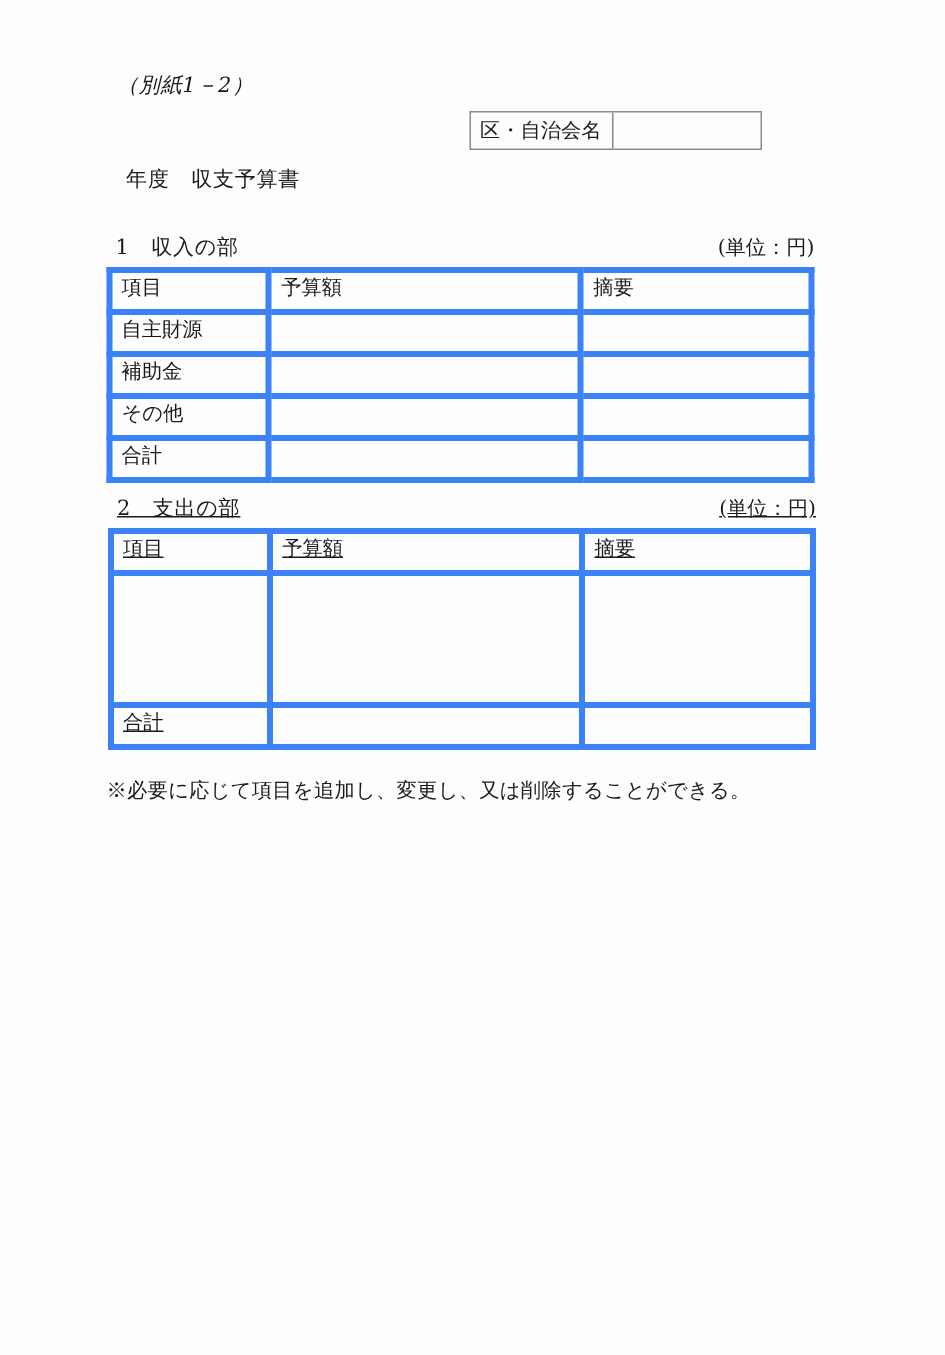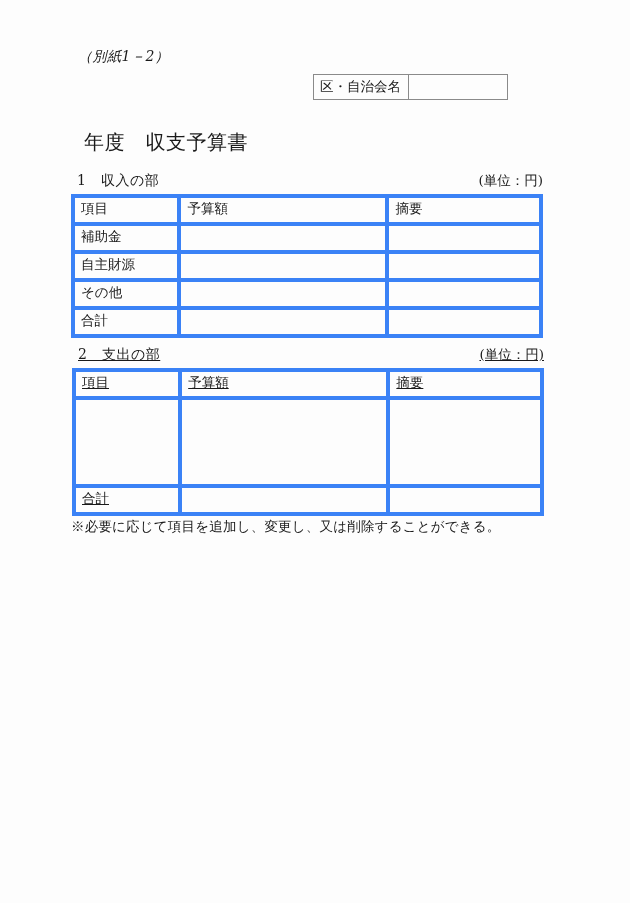--- a/index.html
+++ b/index.html
@@ -60,37 +60,36 @@
     flex: 1;
     display: flex;
     align-items: center;
     padding-left: 6px;
     font-size: 13.5px;
   }
 
   
   .doc-title {
     left: 84px;
-    top: 129px;
-    font-size: 20px;
+    top: 111px;
+    font-size: 14px;
     white-space: pre;
     letter-spacing: 0.5px;
   }
 
   
   .section-head {
     font-size: 14px;
     white-space: pre;
     letter-spacing: 0.5px;
   }
   .unit-note {
     font-size: 13.5px;
     white-space: nowrap;
     text-align: right;
-    margin-top: 16px;
   }
 
   
   .budget-table {
     border-collapse: collapse;
     table-layout: fixed;
     background: #fdfdfd;
   }
   .budget-table td {
     border: 4px solid #3b82f6;
@@ -154,26 +153,26 @@
           <col class="col-amount">
           <col class="col-remark">
       </colgroup>
       <tbody>
         <tr class="row-std">
           <td>項目</td>
           <td>予算額</td>
           <td>摘要</td>
         </tr>
         <tr class="row-std">
+          <td>自主財源</td>
+          <td></td>
+          <td></td>
+        </tr>
+        <tr class="row-std">
           <td>補助金</td>
-          <td></td>
-          <td></td>
-        </tr>
-        <tr class="row-std">
-          <td>自主財源</td>
           <td></td>
           <td></td>
         </tr>
         <tr class="row-std">
           <td>その他</td>
           <td></td>
           <td></td>
         </tr>
         <tr class="row-std">
           <td>合計</td>

